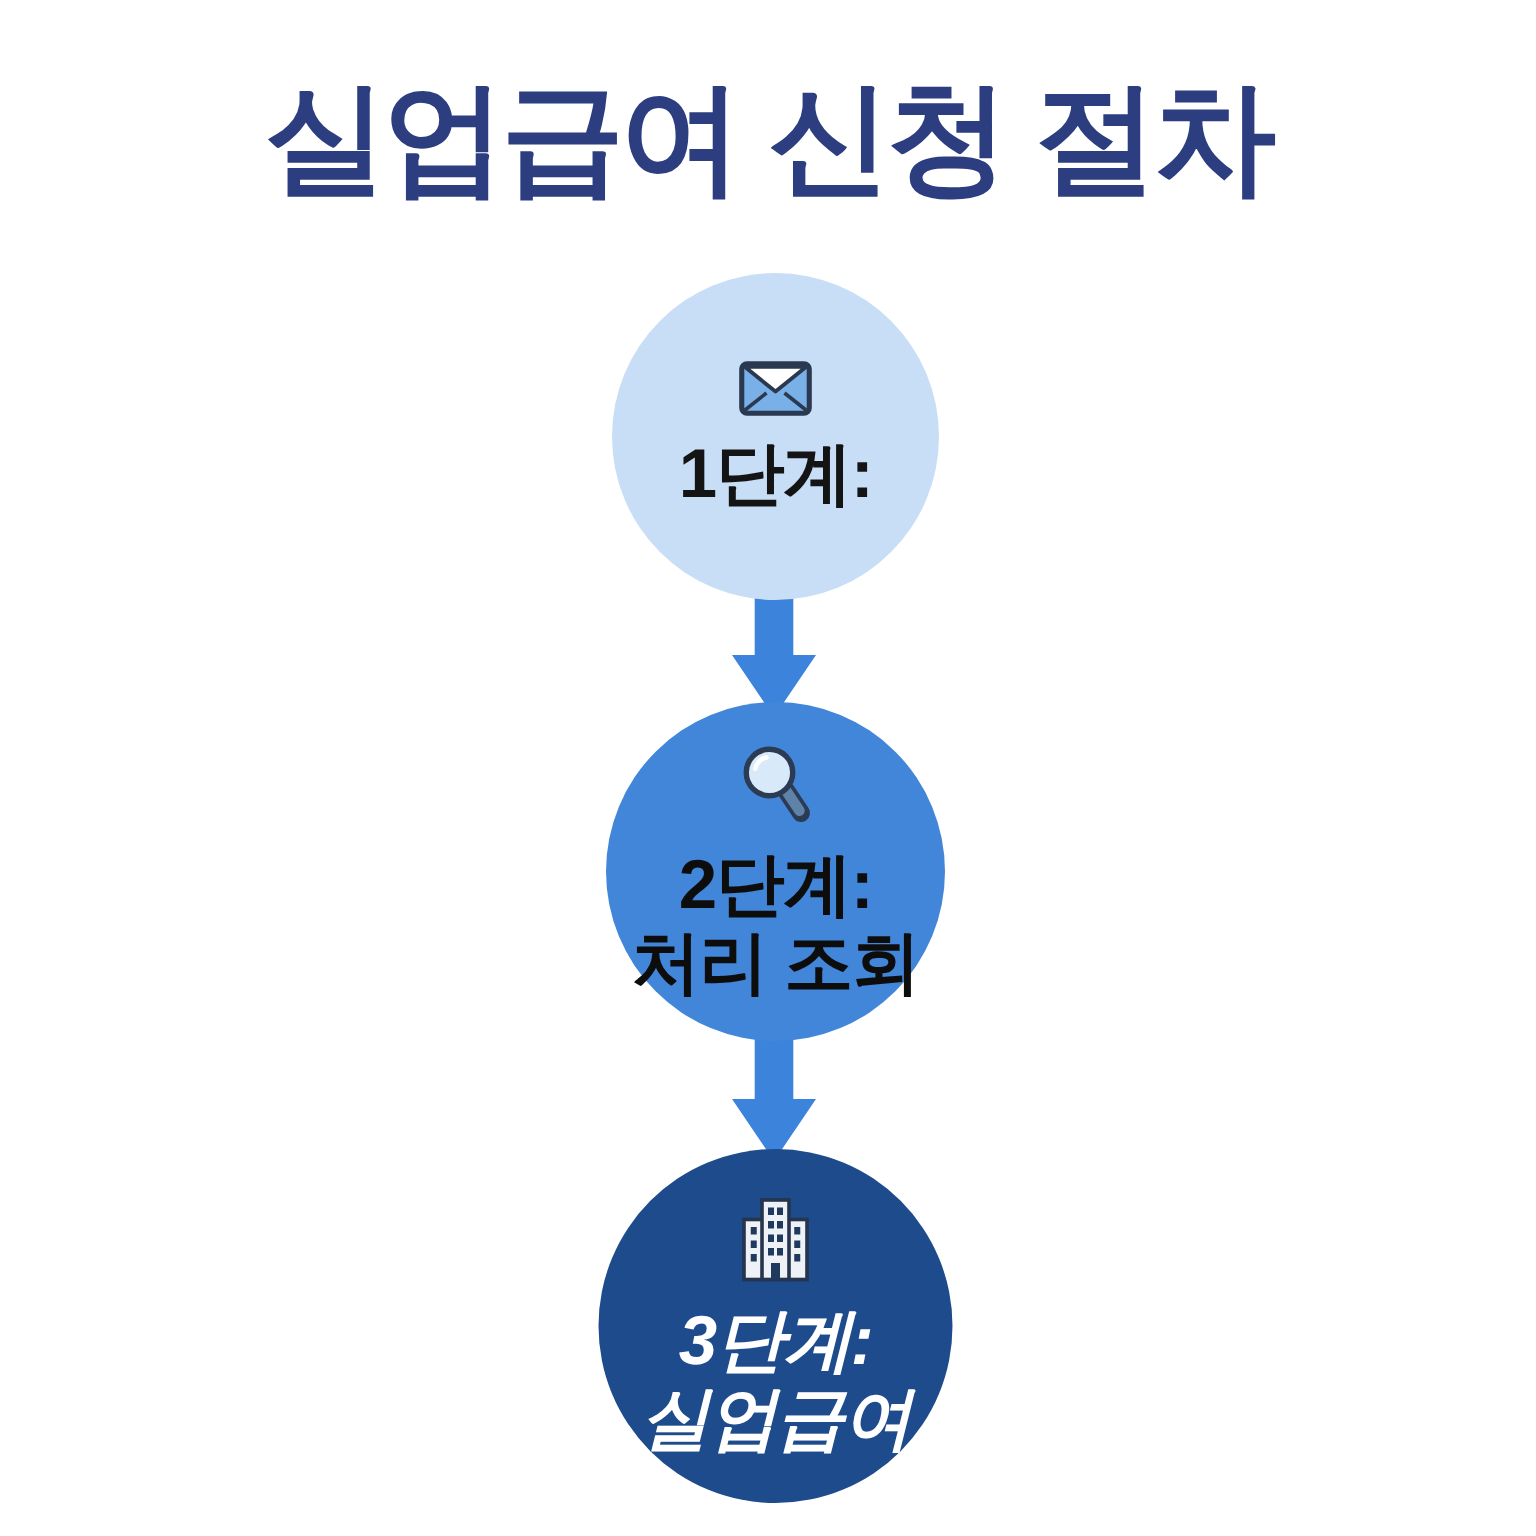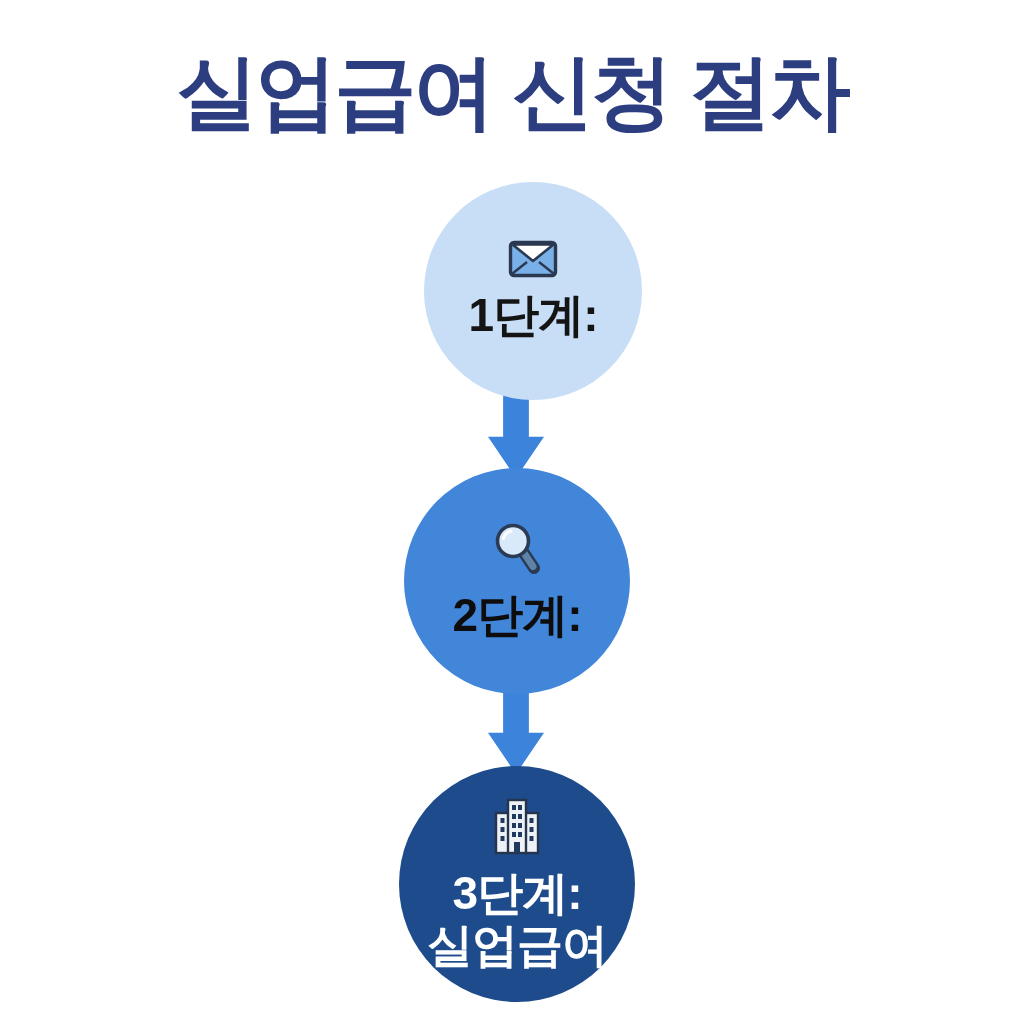--- a/index.html
+++ b/index.html
@@ -43,37 +43,37 @@
     line-height: 0;
   }
   .circle .label {
     font-size: 46px;
     font-weight: 800;
     letter-spacing: -1px;
     line-height: 1.12;
   }
   .circle .label span { display: block; }
   .step1 {
-    left: 424px; top: 182px;
+    left: 408px; top: 182px;
     width: 218px; height: 218px;
     background: var(--step1_circle, #c8ddf6);
   }
   .step1 .label { color: var(--step1_text, #141414); }
   .step2 {
     left: 404px; top: 468px;
     width: 226px; height: 226px;
     background: var(--step2_circle, #4286da);
   }
   .step2 .label { color: var(--step2_text, #0d0d0d); }
   .step3 {
     left: 399px; top: 766px;
     width: 236px; height: 236px;
     background: var(--step3_circle, #1d4b8b);
   }
-  .step3 .label { color: var(--step3_text, #ffffff); }
+  .step3 .label { color: var(--step3_text, #ffffff); font-style: italic; }
   .arrow {
     position: absolute;
     width: 56px;
     height: 86px;
     background: var(--arrow, #3c83db);
     clip-path: polygon(27% 0, 73% 0, 73% 52%, 100% 52%, 50% 100%, 0 52%, 27% 52%);
     z-index: 1;
   }
   .arrow1 { left: 488px; top: 392px; }
   .arrow2 { left: 488px; top: 688px; }
@@ -105,20 +105,21 @@
     <span class="icon">
       <svg width="54" height="58" viewBox="0 0 54 58">
         <line x1="34" y1="33" x2="44" y2="48" stroke="#2b3b54" stroke-width="12" stroke-linecap="round"></line>
         <line x1="34" y1="33" x2="43" y2="46.5" stroke="#5f82a8" stroke-width="7" stroke-linecap="round"></line>
         <circle cx="23" cy="21" r="15.5" fill="#d8e9fa" stroke="#2b3b54" stroke-width="3.6"></circle>
         <path d="M13.5 18.5 a10 10 0 0 1 7.5 -7.5" fill="none" stroke="#ffffff" stroke-width="3" stroke-linecap="round"></path>
       </svg>
     </span>
     <div class="label">
       <span>2단계:</span>
+      <span>처리 조회</span>
     </div>
   </div>
 
   <div class="arrow arrow2"></div>
 
   <div class="circle step3">
     <span class="icon">
       <svg width="58" height="60" viewBox="0 0 58 60">
         <rect x="8" y="17" width="13" height="40" fill="#eef1f5" stroke="#26354e" stroke-width="2.4"></rect>
         <rect x="37" y="17" width="13" height="40" fill="#eef1f5" stroke="#26354e" stroke-width="2.4"></rect>

